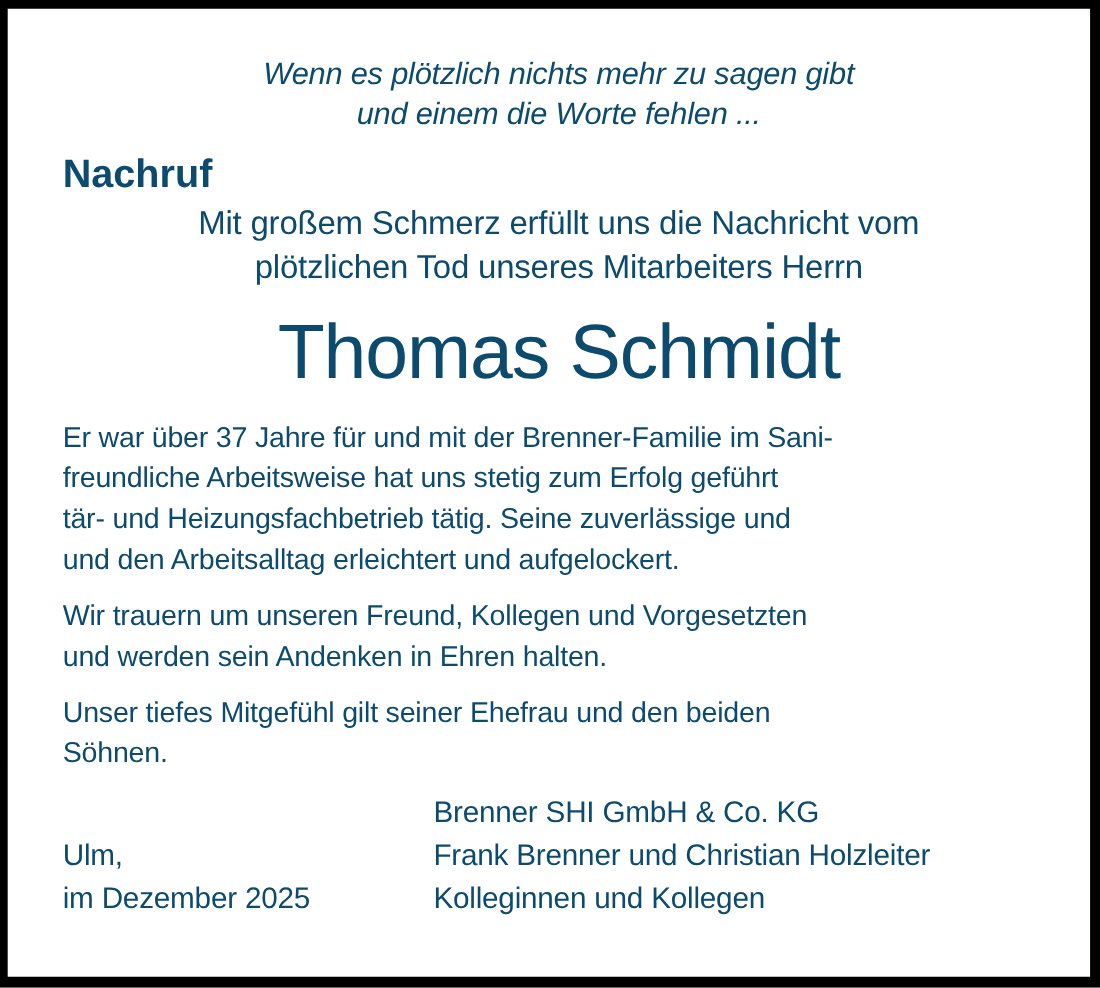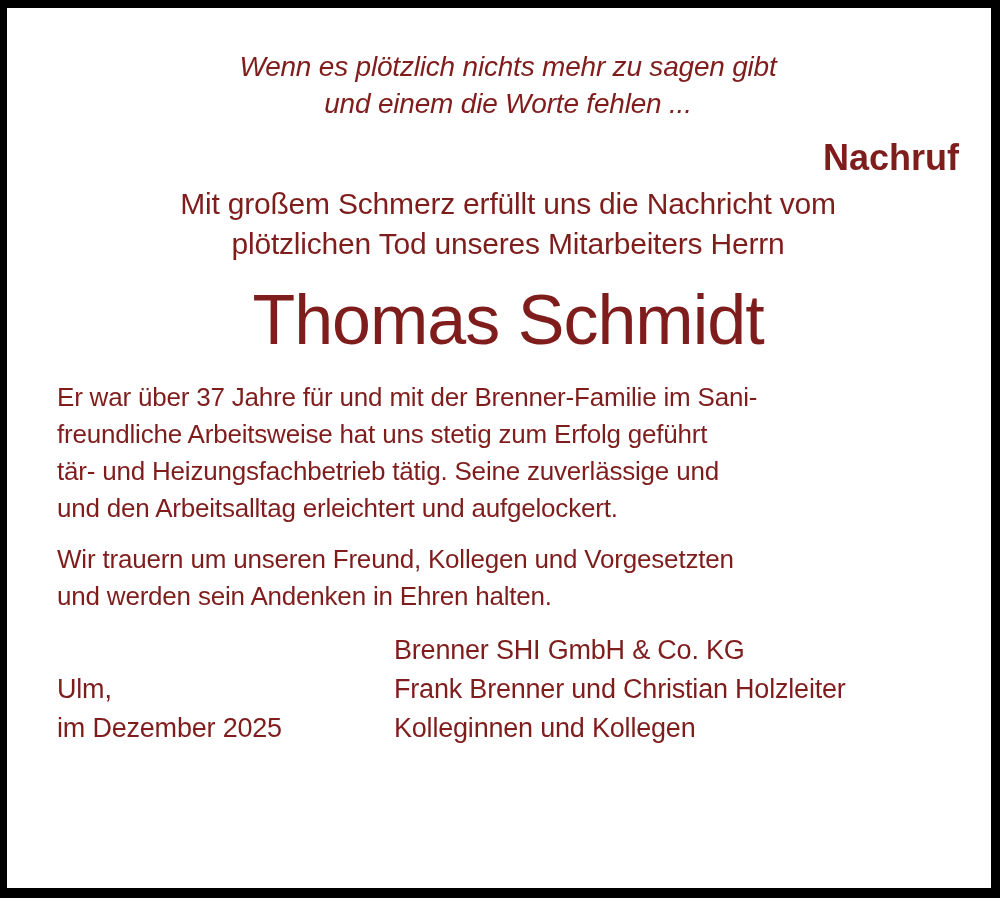--- a/index.html
+++ b/index.html
@@ -6,21 +6,21 @@
     margin: 0;
     padding: 0;
     background: #ffffff;
   }
   .card {
     position: relative;
     width: 1000px;
     height: 898px;
     box-sizing: border-box;
     background: #ffffff;
-    color: #7f1d1d;
+    color: #0c4a6e;
     border-style: solid;
     border-color: #000000;
     border-width: 8px 9px 10px 7px;
     padding: 40px 32px 0 50px;
     overflow: hidden;
     font-family: "Liberation Sans", sans-serif;
     font-stretch: semi-condensed;
   }
   .line { white-space: nowrap; }
 
@@ -31,21 +31,21 @@
     line-height: 37px;
     text-align: center;
     letter-spacing: -0.2px;
   }
   
   .heading {
     margin-top: 14px;
     font-size: 36px;
     line-height: 44px;
     font-weight: bold;
-    text-align: right;
+    text-align: left;
   }
   
   .intro {
     margin-top: 4px;
     font-size: 30px;
     line-height: 40px;
     text-align: center;
     letter-spacing: -0.2px;
   }
   
@@ -112,20 +112,24 @@
       <div class="line jl">freundliche Arbeitsweise hat uns stetig zum Erfolg geführt</div>
       <div class="line jl">tär- und Heizungsfachbetrieb tätig. Seine zuverlässige und</div>
       <div class="line">und den Arbeitsalltag erleichtert und aufgelockert.</div>
     </div>
 
   <div class="para para-2 just">
       <div class="line jl">Wir trauern um unseren Freund, Kollegen und Vorgesetzten</div>
       <div class="line">und werden sein Andenken in Ehren halten.</div>
     </div>
 
+  <div class="para para-3 just">
+      <div class="line jl">Unser tiefes Mitgefühl gilt seiner Ehefrau und den beiden</div>
+      <div class="line">Söhnen.</div>
+    </div>
 
   <div class="signature">
     <div class="place-date">
         <div class="line">Ulm,</div>
         <div class="line">im Dezember 2025</div>
       </div>
     <div class="signatories">
         <div class="line">Brenner SHI GmbH &amp; Co. KG</div>
         <div class="line">Frank Brenner und Christian Holzleiter</div>
         <div class="line">Kolleginnen und Kollegen</div>

